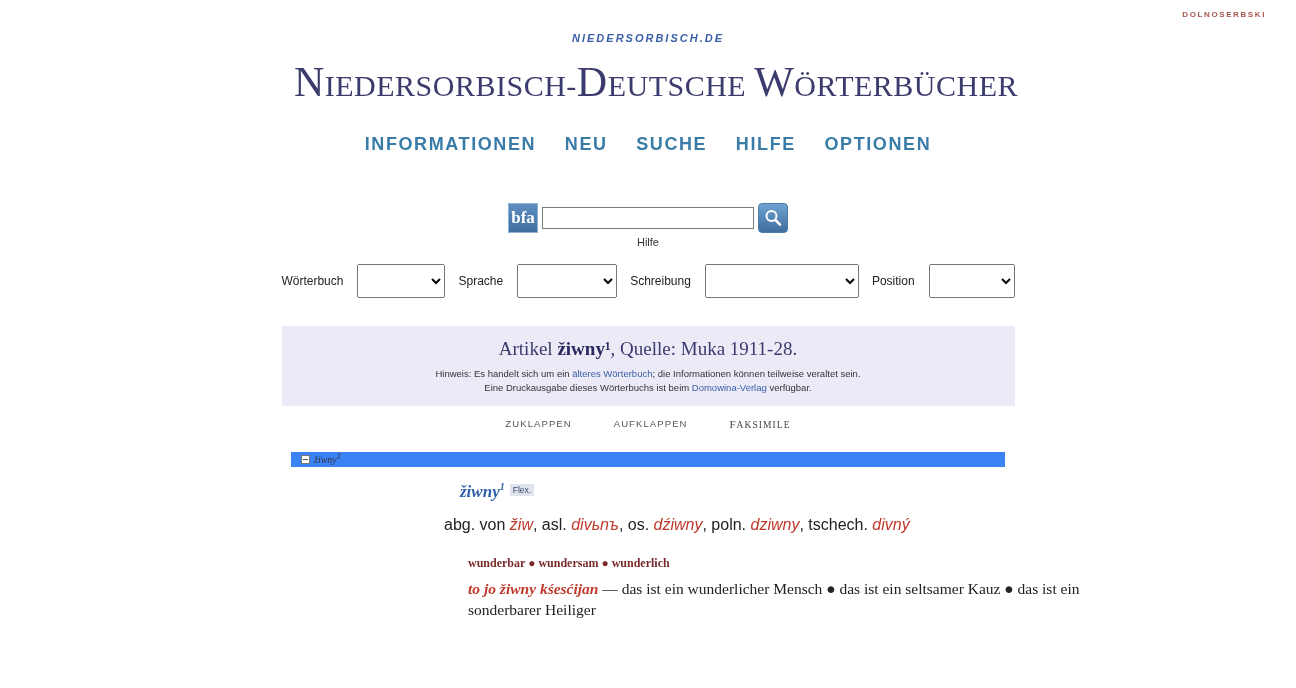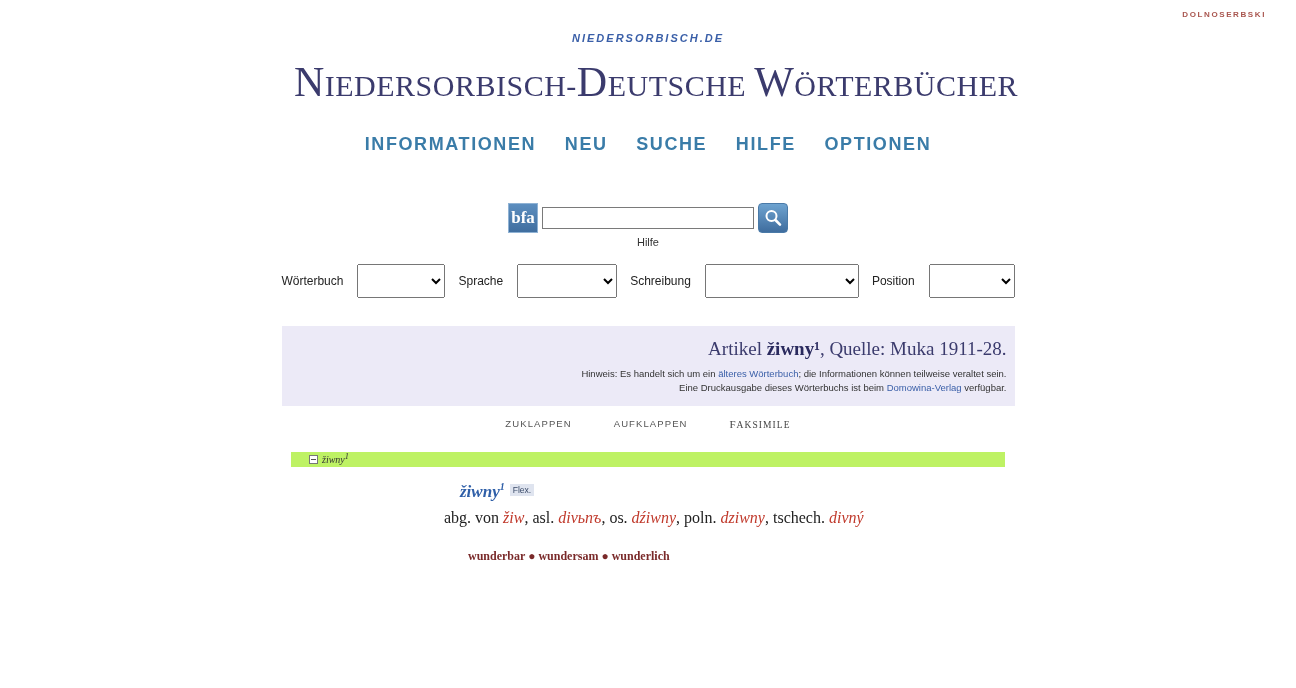--- a/index.html
+++ b/index.html
@@ -128,21 +128,21 @@
   .sel-woerterbuch { width: 88px; }
   .sel-sprache { width: 100px; }
   .sel-schreibung { width: 154px; }
   .sel-position { width: 86px; }
   .article-banner {
     margin: 28px auto 8px;
     width: 733px;
     background: #eceaf7;
     padding: 12px 8px 10px;
     box-sizing: border-box;
-    text-align: right;
+    text-align: center;
   }
   .article-banner .headline {
     font-family: "Liberation Serif", serif;
     font-size: 19px;
     color: #3b3b6d;
   }
   .article-banner .headline b { color: #2a2a5e; }
   .article-banner .hint {
     margin-top: 7px;
     font-size: 9.5px;
@@ -162,26 +162,26 @@
   .toolbar a { color: #555; text-decoration: none; }
   .toolbar .faks {
     font-family: "Liberation Serif", serif;
     font-size: 11px;
     letter-spacing: 0.8px;
     color: #444;
   }
   .tree-bar {
     margin: 22px auto 0;
     width: 714px;
-    background: #bef264;
+    background: #3b82f6;
     height: 15px;
     display: flex;
     align-items: center;
     font-size: 9.5px;
-    padding-left: 18px;
+    padding-left: 10px;
     box-sizing: border-box;
     color: #333;
   }
   .tree-bar .box {
     display: inline-block;
     width: 7px;
     height: 7px;
     border: 1px solid #777;
     margin-right: 4px;
     position: relative;
@@ -220,24 +220,24 @@
     color: #3a4a68;
     font-family: "Liberation Sans", sans-serif;
     font-size: 8.5px;
     font-style: normal;
     font-weight: normal;
     padding: 1px 3px;
     vertical-align: 3px;
     margin-left: 5px;
   }
   .etym {
-    font-family: Liberation Serif, serif;
+    font-family: Liberation Sans, sans-serif;
     font-size: 16px;
     color: #222;
-    margin-top: 8px;
+    margin-top: 15px;
   }
   .etym i { color: #c0392b; font-style: italic; }
   .senses {
     margin-top: 22px;
     padding-left: 24px;
   }
   .gloss {
     font-family: "Liberation Serif", serif;
     font-size: 12px;
     font-weight: bold;
@@ -343,14 +343,19 @@
 
   <div class="senses">
     <div class="gloss">
       <span>wunderbar</span>
       <span class="bullet">●</span>
       <span>wundersam</span>
       <span class="bullet">●</span>
       <span>wunderlich</span>
     </div>
 
+    <div class="example">
+      <span class="src">to jo žiwny kśesćijan</span>
+      <span>—</span>
+      <span>das ist ein wunderlicher Mensch ● das ist ein seltsamer Kauz ● das ist ein sonderbarer Heiliger</span>
+    </div>
   </div>
 </div>
 
 </body></html>

